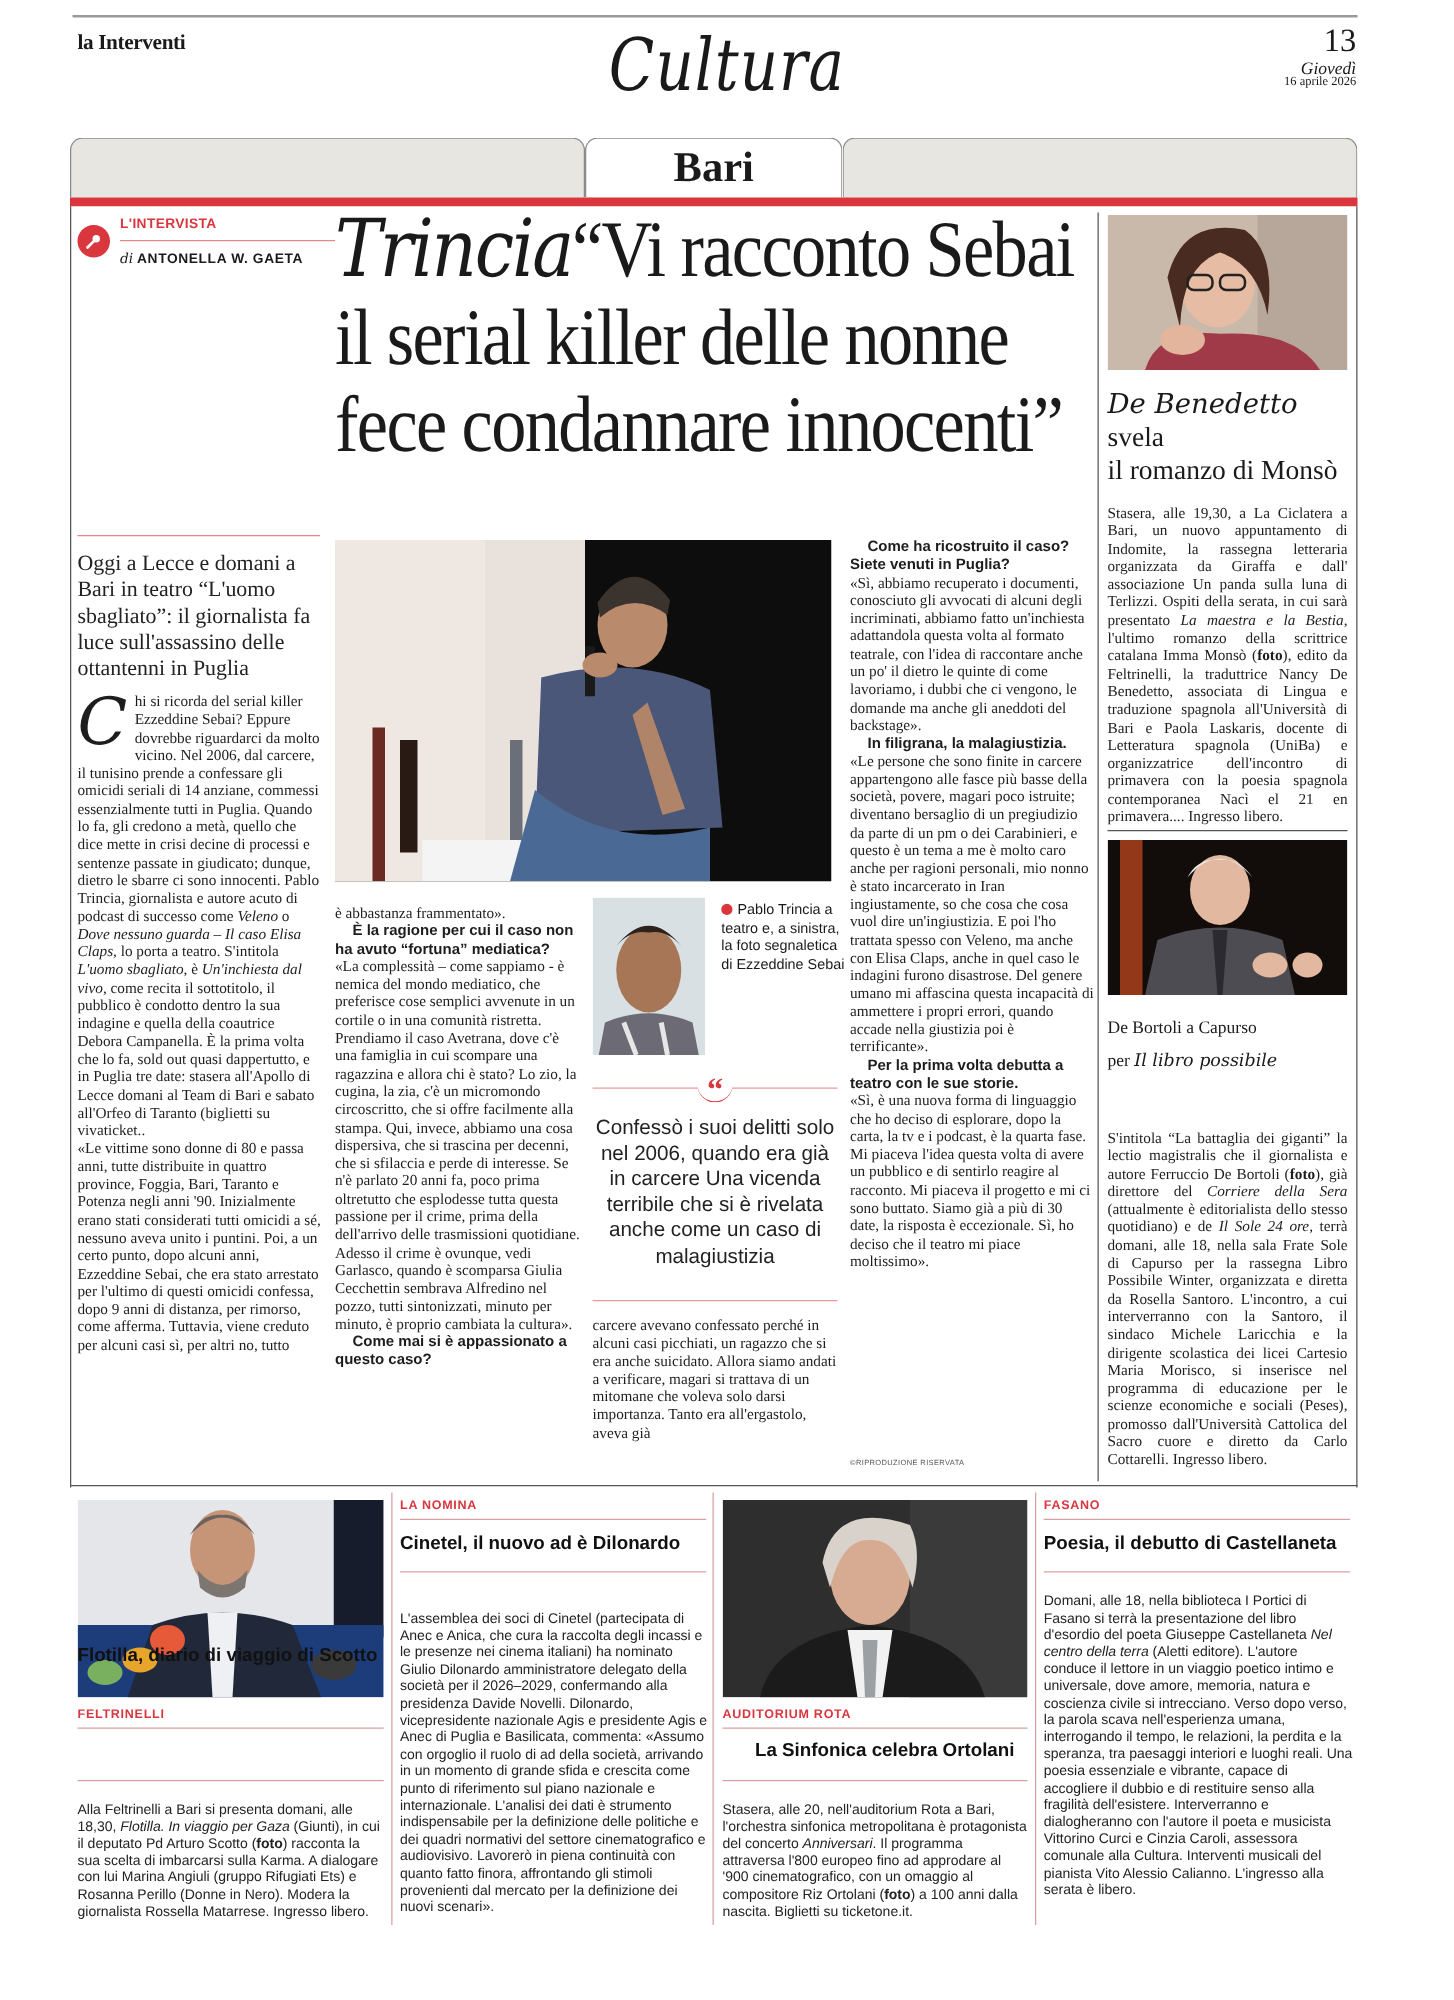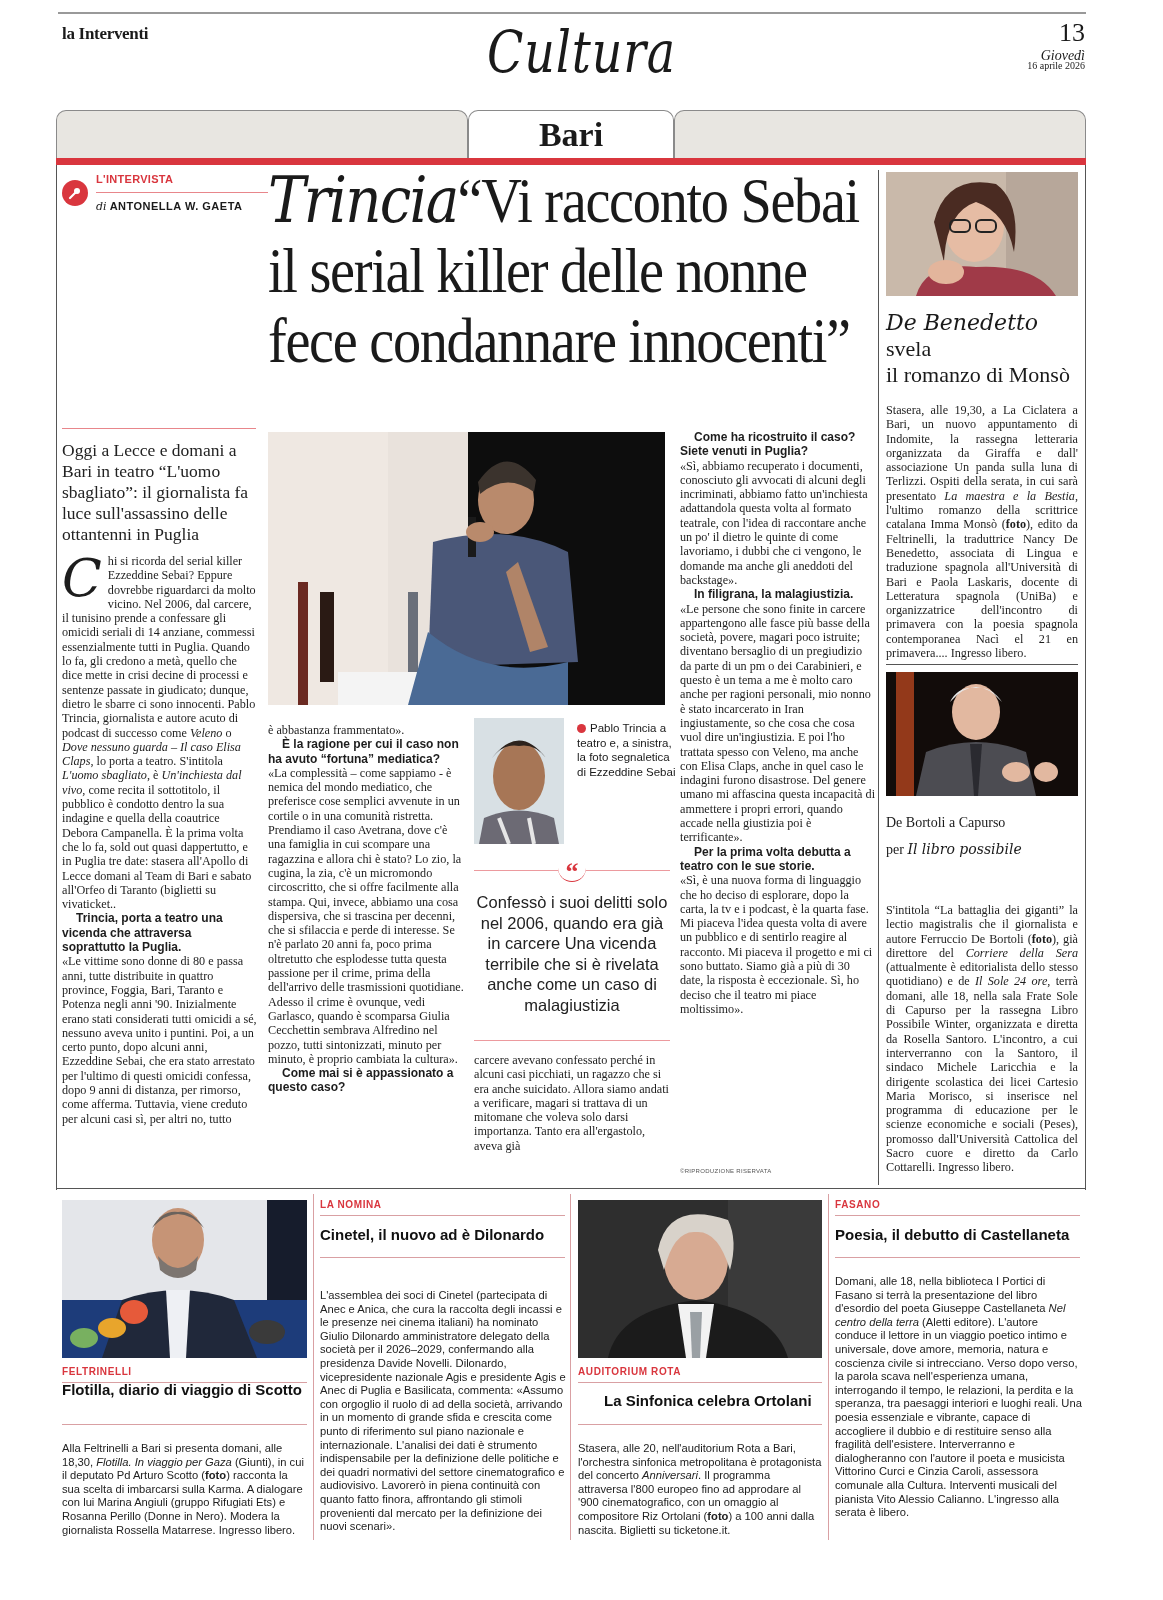--- a/index.html
+++ b/index.html
@@ -113,21 +113,20 @@
   <div><span class="script">Trincia</span><span>“Vi racconto Sebai</span></div>
   <div>il serial killer delle nonne</div>
   <div>fece condannare innocenti”</div>
 </div>
 
 <div class="abs deck-rule"></div>
 <div class="abs deck">Oggi a Lecce e domani a Bari in teatro “L'uomo sbagliato”: il giornalista fa luce sull'assassino delle ottantenni in Puglia</div>
 
 <div class="abs body-col" style="left:62px; top:554px; width:196px;">
   <p><span class="dropcap">C</span><span>hi si ricorda del serial killer Ezzeddine Sebai? Eppure dovrebbe riguardarci da molto vicino. Nel 2006, dal carcere, il tunisino prende a confessare gli omicidi seriali di 14 anziane, commessi essenzialmente tutti in Puglia. Quando lo fa, gli credono a metà, quello che dice mette in crisi decine di processi e sentenze passate in giudicato; dunque, dietro le sbarre ci sono innocenti. Pablo Trincia, giornalista e autore acuto di podcast di successo come </span><i>Veleno</i><span> o </span><i>Dove nessuno guarda – Il caso Elisa Claps</i><span>, lo porta a teatro. S'intitola </span><i>L'uomo sbagliato</i><span>, è </span><i>Un'inchiesta dal vivo</i><span>, come recita il sottotitolo, il pubblico è condotto dentro la sua indagine e quella della coautrice Debora Campanella. È la prima volta che lo fa, sold out quasi dappertutto, e in Puglia tre date: stasera all'Apollo di Lecce domani al Team di Bari e sabato all'Orfeo di Taranto (biglietti su vivaticket..</span></p>
-  <p class="q">Trincia, porta a teatro una vicenda che attraversa soprattutto la Puglia.</p>
   <p>«Le vittime sono donne di 80 e passa anni, tutte distribuite in quattro province, Foggia, Bari, Taranto e Potenza negli anni '90. Inizialmente erano stati considerati tutti omicidi a sé, nessuno aveva unito i puntini. Poi, a un certo punto, dopo alcuni anni, Ezzeddine Sebai, che era stato arrestato per l'ultimo di questi omicidi confessa, dopo 9 anni di distanza, per rimorso, come afferma. Tuttavia, viene creduto per alcuni casi sì, per altri no, tutto</p>
 </div>
 
 <div class="abs main-photo">
   <svg width="397" height="273" viewBox="0 0 397 273">
     <rect width="397" height="273" fill="#0d0d0d"></rect>
     <rect x="0" y="0" width="200" height="273" fill="#e9e2dc"></rect>
     <rect x="0" y="0" width="120" height="273" fill="#efe8e2"></rect>
     <rect x="30" y="150" width="10" height="123" fill="#6b2a22"></rect>
     <rect x="52" y="160" width="14" height="90" fill="#2a1a14"></rect>
@@ -239,21 +238,21 @@
     <path d="M40 158 L60 100 Q116 80 172 100 L195 158Z" fill="#20283a"></path>
     <path d="M104 90 L128 90 L124 158 L108 158Z" fill="#eef0f4"></path>
     <ellipse cx="50" cy="128" rx="14" ry="10" fill="#e8a52c"></ellipse>
     <ellipse cx="72" cy="112" rx="14" ry="12" fill="#e65a3a"></ellipse>
     <ellipse cx="22" cy="138" rx="14" ry="10" fill="#78b060"></ellipse>
     <ellipse cx="205" cy="132" rx="18" ry="12" fill="#3a3a3a"></ellipse>
   </svg>
 </div>
 <div class="abs bot-kicker" style="left:62px; top:1366px;">FELTRINELLI</div>
 <div class="abs bot-rule" style="left:62px; top:1382px; width:245px;"></div>
-<div class="abs bot-title" style="left:62px; top:1381px;">Flotilla, diario di viaggio di Scotto</div>
+<div class="abs bot-title" style="left:62px; top:1316px;">Flotilla, diario di viaggio di Scotto</div>
 <div class="abs bot-rule" style="left:62px; top:1424px; width:245px;"></div>
 <div class="abs bot-body" style="left:62px; top:1442px; width:245px;">
   <span>Alla Feltrinelli a Bari si presenta domani, alle 18,30, </span><i>Flotilla. In viaggio per Gaza</i><span> (Giunti), in cui il deputato Pd Arturo Scotto (</span><b>foto</b><span>) racconta la sua scelta di imbarcarsi sulla Karma. A dialogare con lui Marina Angiuli (gruppo Rifugiati Ets) e Rosanna Perillo (Donne in Nero). Modera la giornalista Rossella Matarrese. Ingresso libero.</span>
 </div>
 
 <div class="abs bot-kicker" style="left:320px; top:1199px;">LA NOMINA</div>
 <div class="abs bot-rule" style="left:320px; top:1215px; width:245px;"></div>
 <div class="abs bot-title" style="left:320px; top:1226px;">Cinetel, il nuovo ad è Dilonardo</div>
 <div class="abs bot-rule" style="left:320px; top:1257px; width:245px;"></div>
 <div class="abs bot-body" style="left:320px; top:1289px; width:248px;">L'assemblea dei soci di Cinetel (partecipata di Anec e Anica, che cura la raccolta degli incassi e le presenze nei cinema italiani) ha nominato Giulio Dilonardo amministratore delegato della società per il 2026–2029, confermando alla presidenza Davide Novelli. Dilonardo, vicepresidente nazionale Agis e presidente Agis e Anec di Puglia e Basilicata, commenta: «Assumo con orgoglio il ruolo di ad della società, arrivando in un momento di grande sfida e crescita come punto di riferimento sul piano nazionale e internazionale. L'analisi dei dati è strumento indispensabile per la definizione delle politiche e dei quadri normativi del settore cinematografico e audiovisivo. Lavorerò in piena continuità con quanto fatto finora, affrontando gli stimoli provenienti dal mercato per la definizione dei nuovi scenari».</div>

